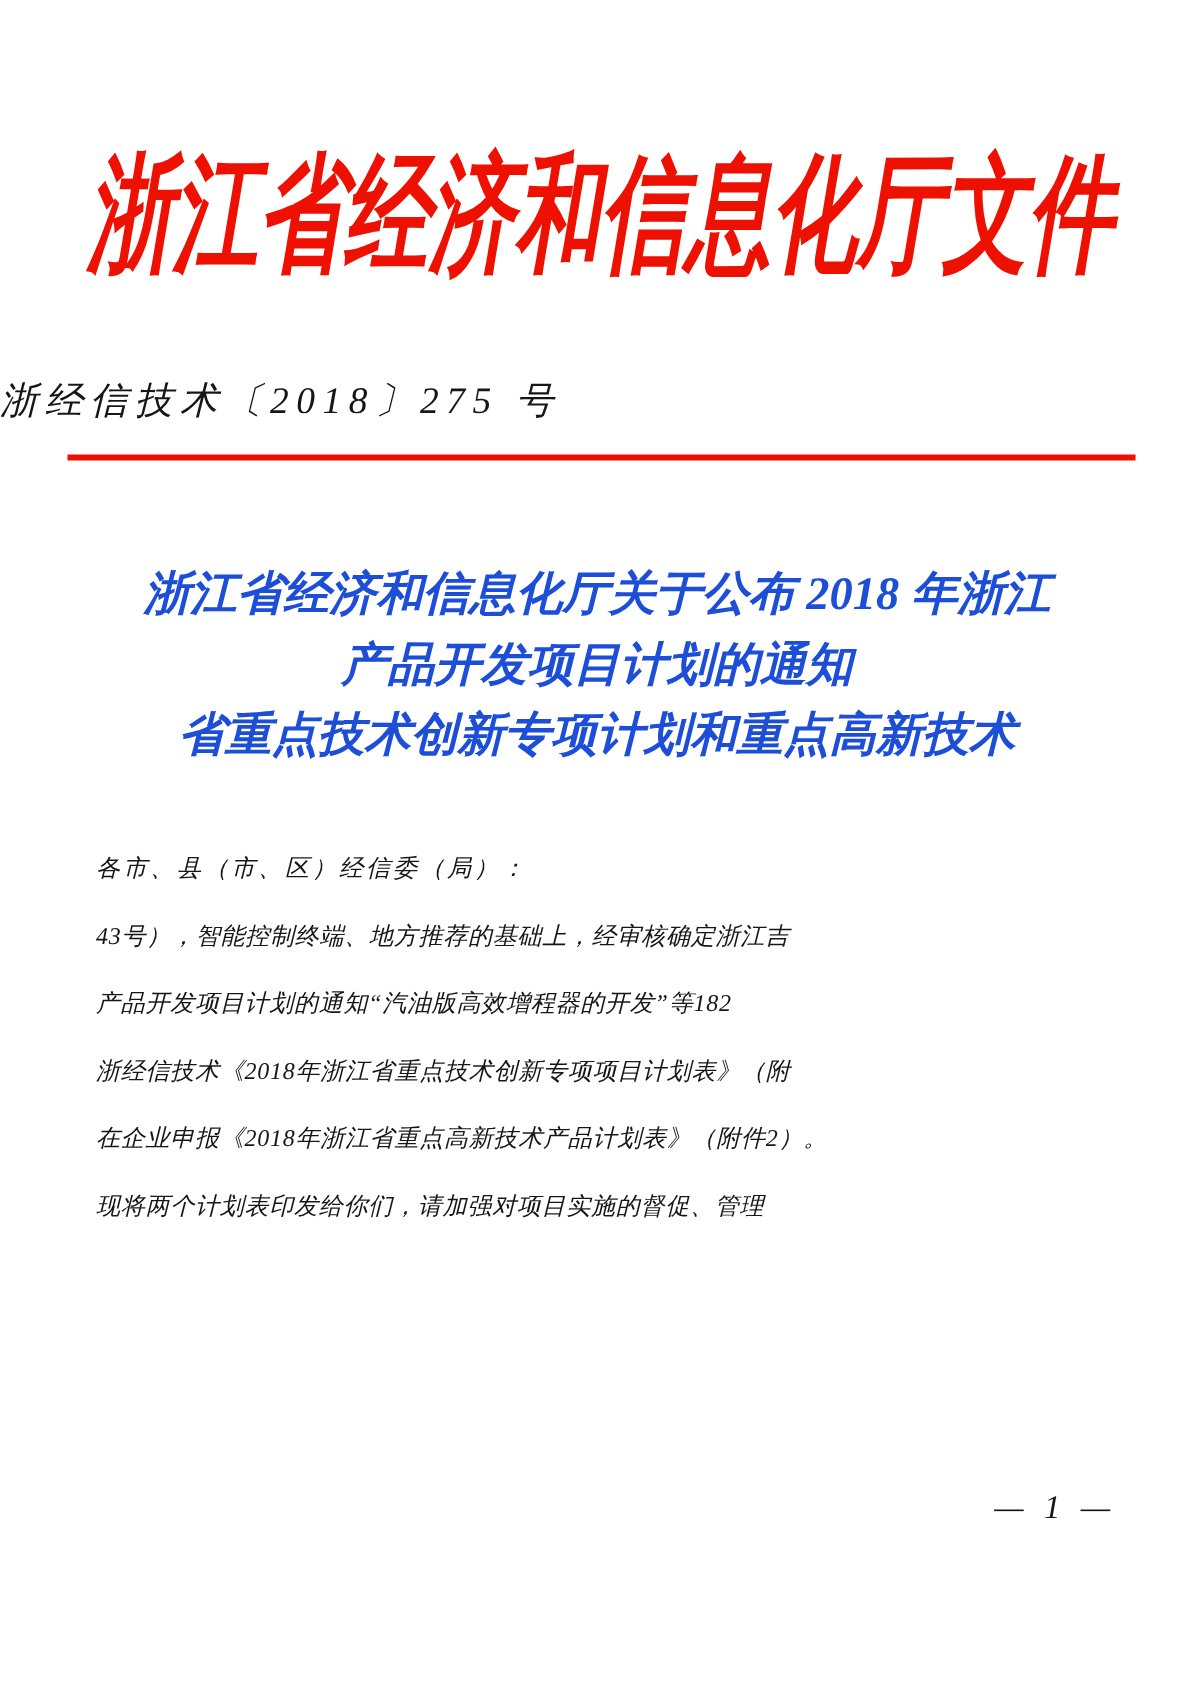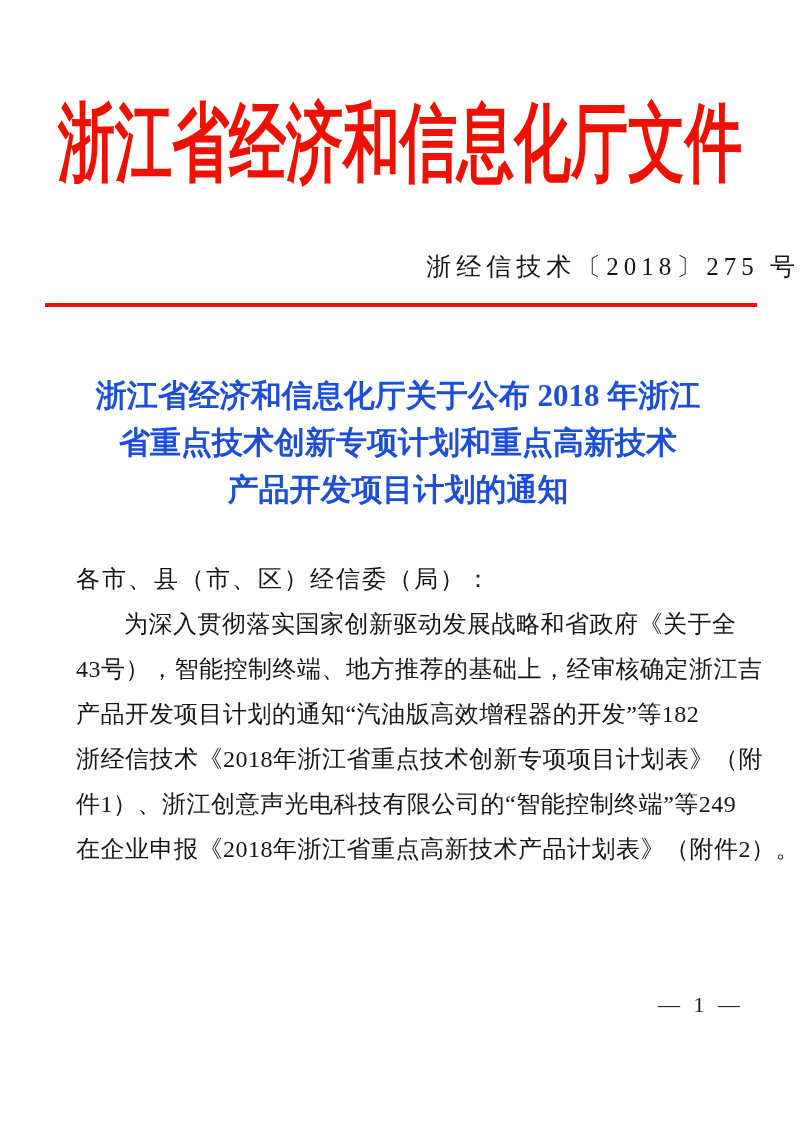--- a/index.html
+++ b/index.html
@@ -7,20 +7,21 @@
   html, body { background: #ffffff; }
   .page {
     position: relative;
     width: 800px;
     height: 1132px;
     margin: 0 auto;
     background: #ffffff;
     overflow: hidden;
     font-family: "Liberation Serif", "DejaVu Serif", serif;
     color: var(--ink);
+    font-style: italic;
   }
   
   .banner-wrap {
     position: absolute;
     top: 92px; left: 0; right: 0;
     height: 104px;
     display: flex;
     align-items: center;
     justify-content: center;
   }
@@ -30,21 +31,21 @@
     color: var(--red);
     white-space: nowrap;
     letter-spacing: 0px;
     transform: scaleY(1.5);
     transform-origin: center;
   }
   
   .doc-number {
     position: absolute;
     top: 250px; left: 0; right: 0;
-    text-align: right;
+    text-align: left;
     font-size: 25px;
     letter-spacing: 5px;
     color: var(--ink);
   }
   
   .red-rule {
     position: absolute;
     top: 303px;
     left: 45px;
     width: 712px;
@@ -57,22 +58,22 @@
     top: 372px; left: 36px; right: 40px;
     text-align: center;
     font-weight: bold;
     font-size: 31px;
     color: #1d4ed8;
   }
   .title-line { height: 47px; line-height: 47px; white-space: nowrap; }
   
   .body-block {
     position: absolute;
-    top: 557px; left: 76px; right: 56px;
-    font-size: 24px;
+    top: 557px; left: 64px; right: 56px;
+    font-size: 16px;
     color: var(--ink);
   }
   .bline {
     height: 45px;
     line-height: 45px;
     white-space: nowrap;
     letter-spacing: 0.5px;
   }
   .bline.indent { padding-left: 48px; }
   .salutation { letter-spacing: 2px; }
@@ -94,29 +95,28 @@
   <div class="banner-wrap">
     <div class="banner">浙江省经济和信息化厅文件</div>
   </div>
 
   <div class="doc-number">浙经信技术〔2018〕275 号</div>
 
   <div class="red-rule"></div>
 
   <div class="title-block">
     <div class="title-line">浙江省经济和信息化厅关于公布 2018 年浙江</div>
+    <div class="title-line">产品开发项目计划的通知</div>
     <div class="title-line">省重点技术创新专项计划和重点高新技术</div>
-    <div class="title-line">产品开发项目计划的通知</div>
   </div>
 
   <div class="body-block">
     <div class="bline salutation">各市、县（市、区）经信委（局）：</div>
-    <div class="bline indent">为深入贯彻落实国家创新驱动发展战略和省政府《关于全</div>
     <div class="bline">43号），智能控制终端、地方推荐的基础上，经审核确定浙江吉</div>
     <div class="bline">产品开发项目计划的通知“汽油版高效增程器的开发”等182</div>
     <div class="bline">浙经信技术《2018年浙江省重点技术创新专项项目计划表》（附</div>
-    <div class="bline">件1）、浙江创意声光电科技有限公司的“智能控制终端”等249</div>
     <div class="bline">在企业申报《2018年浙江省重点高新技术产品计划表》（附件2）。</div>
+    <div class="bline">现将两个计划表印发给你们，请加强对项目实施的督促、管理</div>
   </div>
 
   <div class="page-number">— 1 —</div>
 
 </div>
 
 </body></html>

